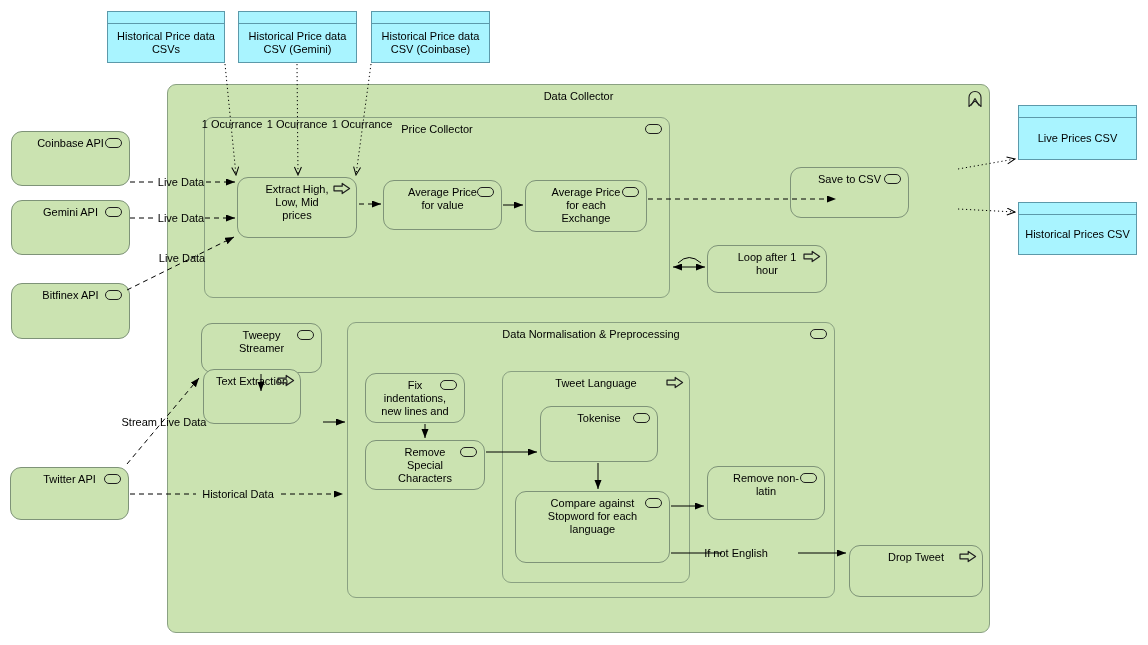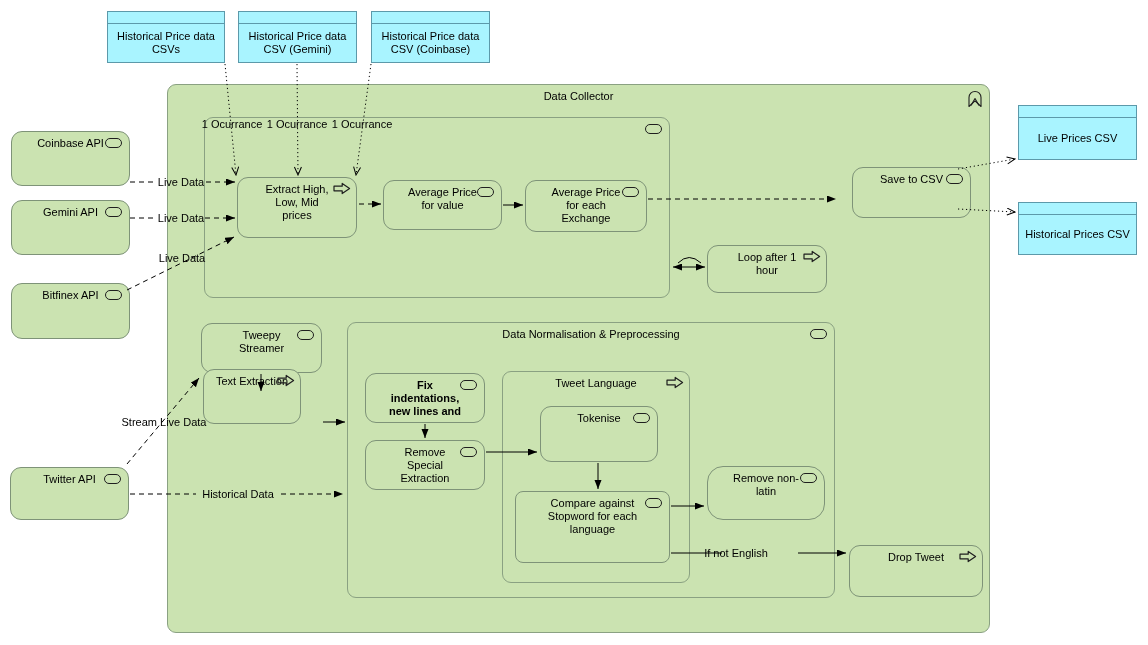--- a/index.html
+++ b/index.html
@@ -26,20 +26,21 @@
 
 <div id="canvas">
     <div class="node container" style="left: 167px; top: 84px; width: 823px; height: 549px;">
       <div class="lbl">Data Collector</div>
       <span class="icon-collapse"><svg width="20" height="20" viewBox="0 0 20 20">
           <path d="M4 18.5 V9.5 C4 5.9 6.7 3.5 10 3.5 C13.3 3.5 16 5.9 16 9.5 V18.5 L10 12.8 Z" fill="none" stroke="#1f1f1f" stroke-width="1.1" stroke-linejoin="round"></path>
           <path d="M6 17.5 L10 10.5 L14 17.5" fill="none" stroke="#1f1f1f" stroke-width="1.1" stroke-linejoin="round"></path>
         </svg></span>
     </div>
     <div class="node container" style="left: 204px; top: 117px; width: 466px; height: 181px;">
+      <div class="lbl">Price Collector</div>
       <span class="icon-stadium"></span>
     </div>
     <div class="node container" style="left: 347px; top: 322px; width: 488px; height: 276px;">
       <div class="lbl">Data Normalisation &amp; Preprocessing</div>
       <span class="icon-stadium"></span>
     </div>
     <div class="node container" style="left: 502px; top: 371px; width: 188px; height: 212px;">
       <div class="lbl">Tweet Language</div>
       <span class="icon-svg"><svg width="18" height="13" viewBox="0 0 18 13">
           <path d="M1 4.2 H9.2 V1.4 L16.6 6.5 L9.2 11.6 V8.8 H1 Z" fill="none" stroke="#1f1f1f" stroke-width="1.2" stroke-linejoin="round"></path>
@@ -73,21 +74,21 @@
       <div class="lbl">Average Price
 for value</div>
       <span class="icon-stadium"></span>
     </div>
     <div class="node element" style="left: 525px; top: 180px; width: 122px; height: 52px;">
       <div class="lbl">Average Price
 for each
 Exchange</div>
       <span class="icon-stadium"></span>
     </div>
-    <div class="node element" style="left: 852px; top: 167px; width: 119px; height: 51px;">
+    <div class="node element" style="left: 790px; top: 167px; width: 119px; height: 51px;">
       <div class="lbl">Save to CSV</div>
       <span class="icon-stadium"></span>
     </div>
     <div class="node element" style="left: 707px; top: 245px; width: 120px; height: 48px;">
       <div class="lbl">Loop after 1
 hour</div>
       <span class="icon-svg"><svg width="18" height="13" viewBox="0 0 18 13">
           <path d="M1 4.2 H9.2 V1.4 L16.6 6.5 L9.2 11.6 V8.8 H1 Z" fill="none" stroke="#1f1f1f" stroke-width="1.2" stroke-linejoin="round"></path>
         </svg></span>
     </div>
@@ -95,43 +96,43 @@
       <div class="lbl">Tweepy
 Streamer</div>
       <span class="icon-stadium"></span>
     </div>
     <div class="node element" style="left: 203px; top: 369px; width: 98px; height: 55px;">
       <div class="lbl">Text Extraction</div>
       <span class="icon-svg"><svg width="18" height="13" viewBox="0 0 18 13">
           <path d="M1 4.2 H9.2 V1.4 L16.6 6.5 L9.2 11.6 V8.8 H1 Z" fill="none" stroke="#1f1f1f" stroke-width="1.2" stroke-linejoin="round"></path>
         </svg></span>
     </div>
-    <div class="node element" style="left: 365px; top: 373px; width: 120px; height: 50px; font-weight: bold;">
+    <div class="node element" style="left: 365px; top: 373px; width: 100px; height: 50px;">
       <div class="lbl">Fix
 indentations,
 new lines and</div>
       <span class="icon-stadium"></span>
     </div>
     <div class="node element" style="left: 365px; top: 440px; width: 120px; height: 50px;">
       <div class="lbl">Remove
 Special
-Extraction</div>
+Characters</div>
       <span class="icon-stadium"></span>
     </div>
     <div class="node element" style="left: 540px; top: 406px; width: 118px; height: 56px;">
       <div class="lbl">Tokenise</div>
       <span class="icon-stadium"></span>
     </div>
-    <div class="node element" style="left: 515px; top: 491px; width: 155px; height: 72px; border-radius: 8px;">
+    <div class="node element" style="left: 515px; top: 491px; width: 155px; height: 72px;">
       <div class="lbl">Compare against
 Stopword for each
 language</div>
       <span class="icon-stadium"></span>
     </div>
-    <div class="node element" style="left: 707px; top: 466px; width: 118px; height: 54px; border-radius: 16px;">
+    <div class="node element" style="left: 707px; top: 466px; width: 118px; height: 54px;">
       <div class="lbl">Remove non-
 latin</div>
       <span class="icon-stadium"></span>
     </div>
     <div class="node element" style="left: 849px; top: 545px; width: 134px; height: 52px;">
       <div class="lbl">Drop Tweet</div>
       <span class="icon-svg"><svg width="18" height="13" viewBox="0 0 18 13">
           <path d="M1 4.2 H9.2 V1.4 L16.6 6.5 L9.2 11.6 V8.8 H1 Z" fill="none" stroke="#1f1f1f" stroke-width="1.2" stroke-linejoin="round"></path>
         </svg></span>
     </div>

